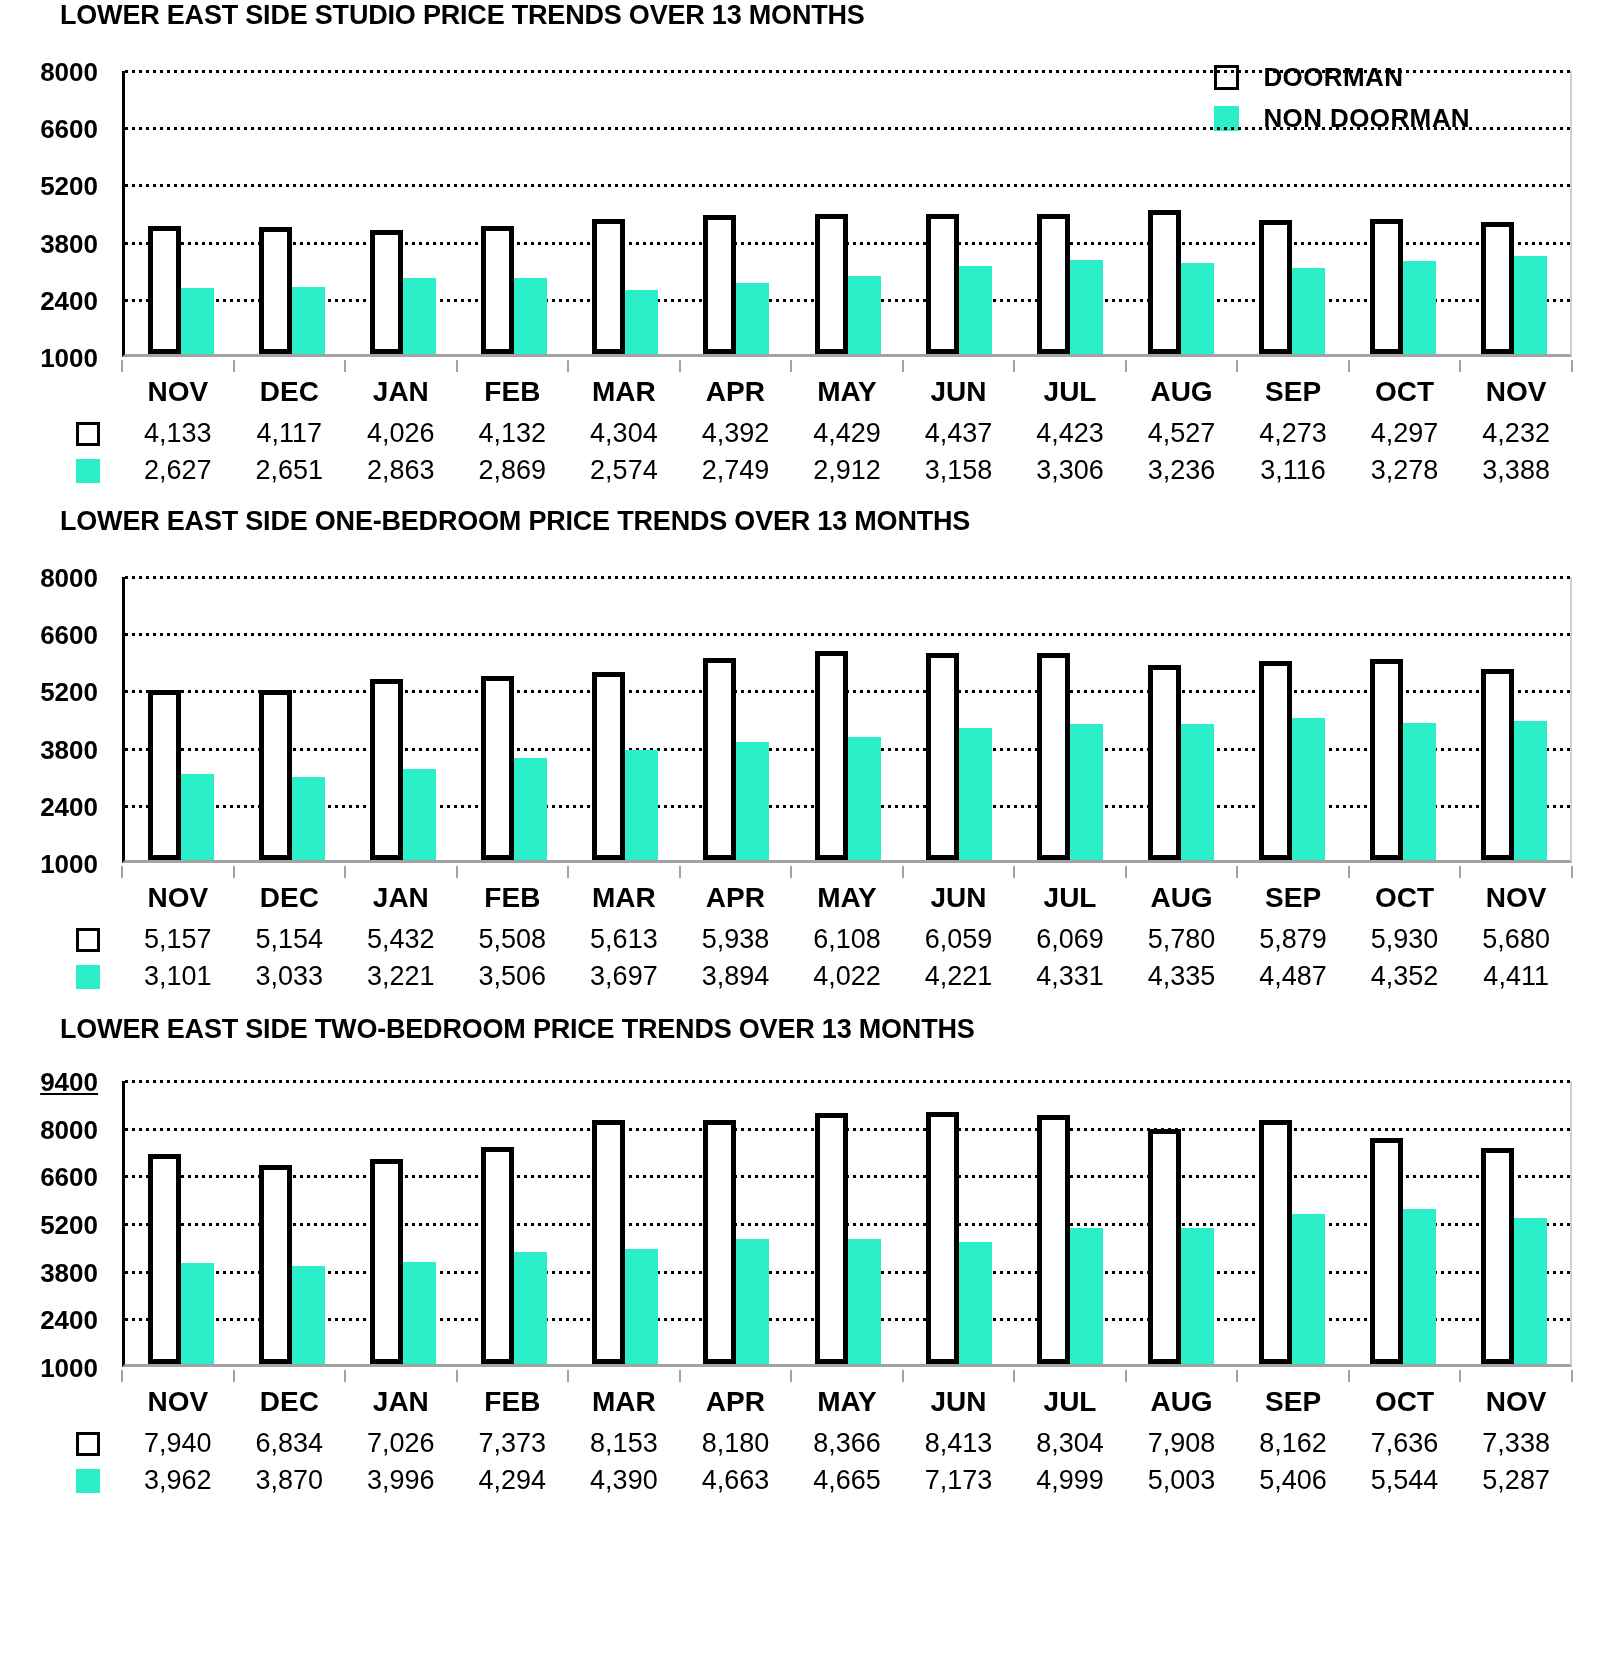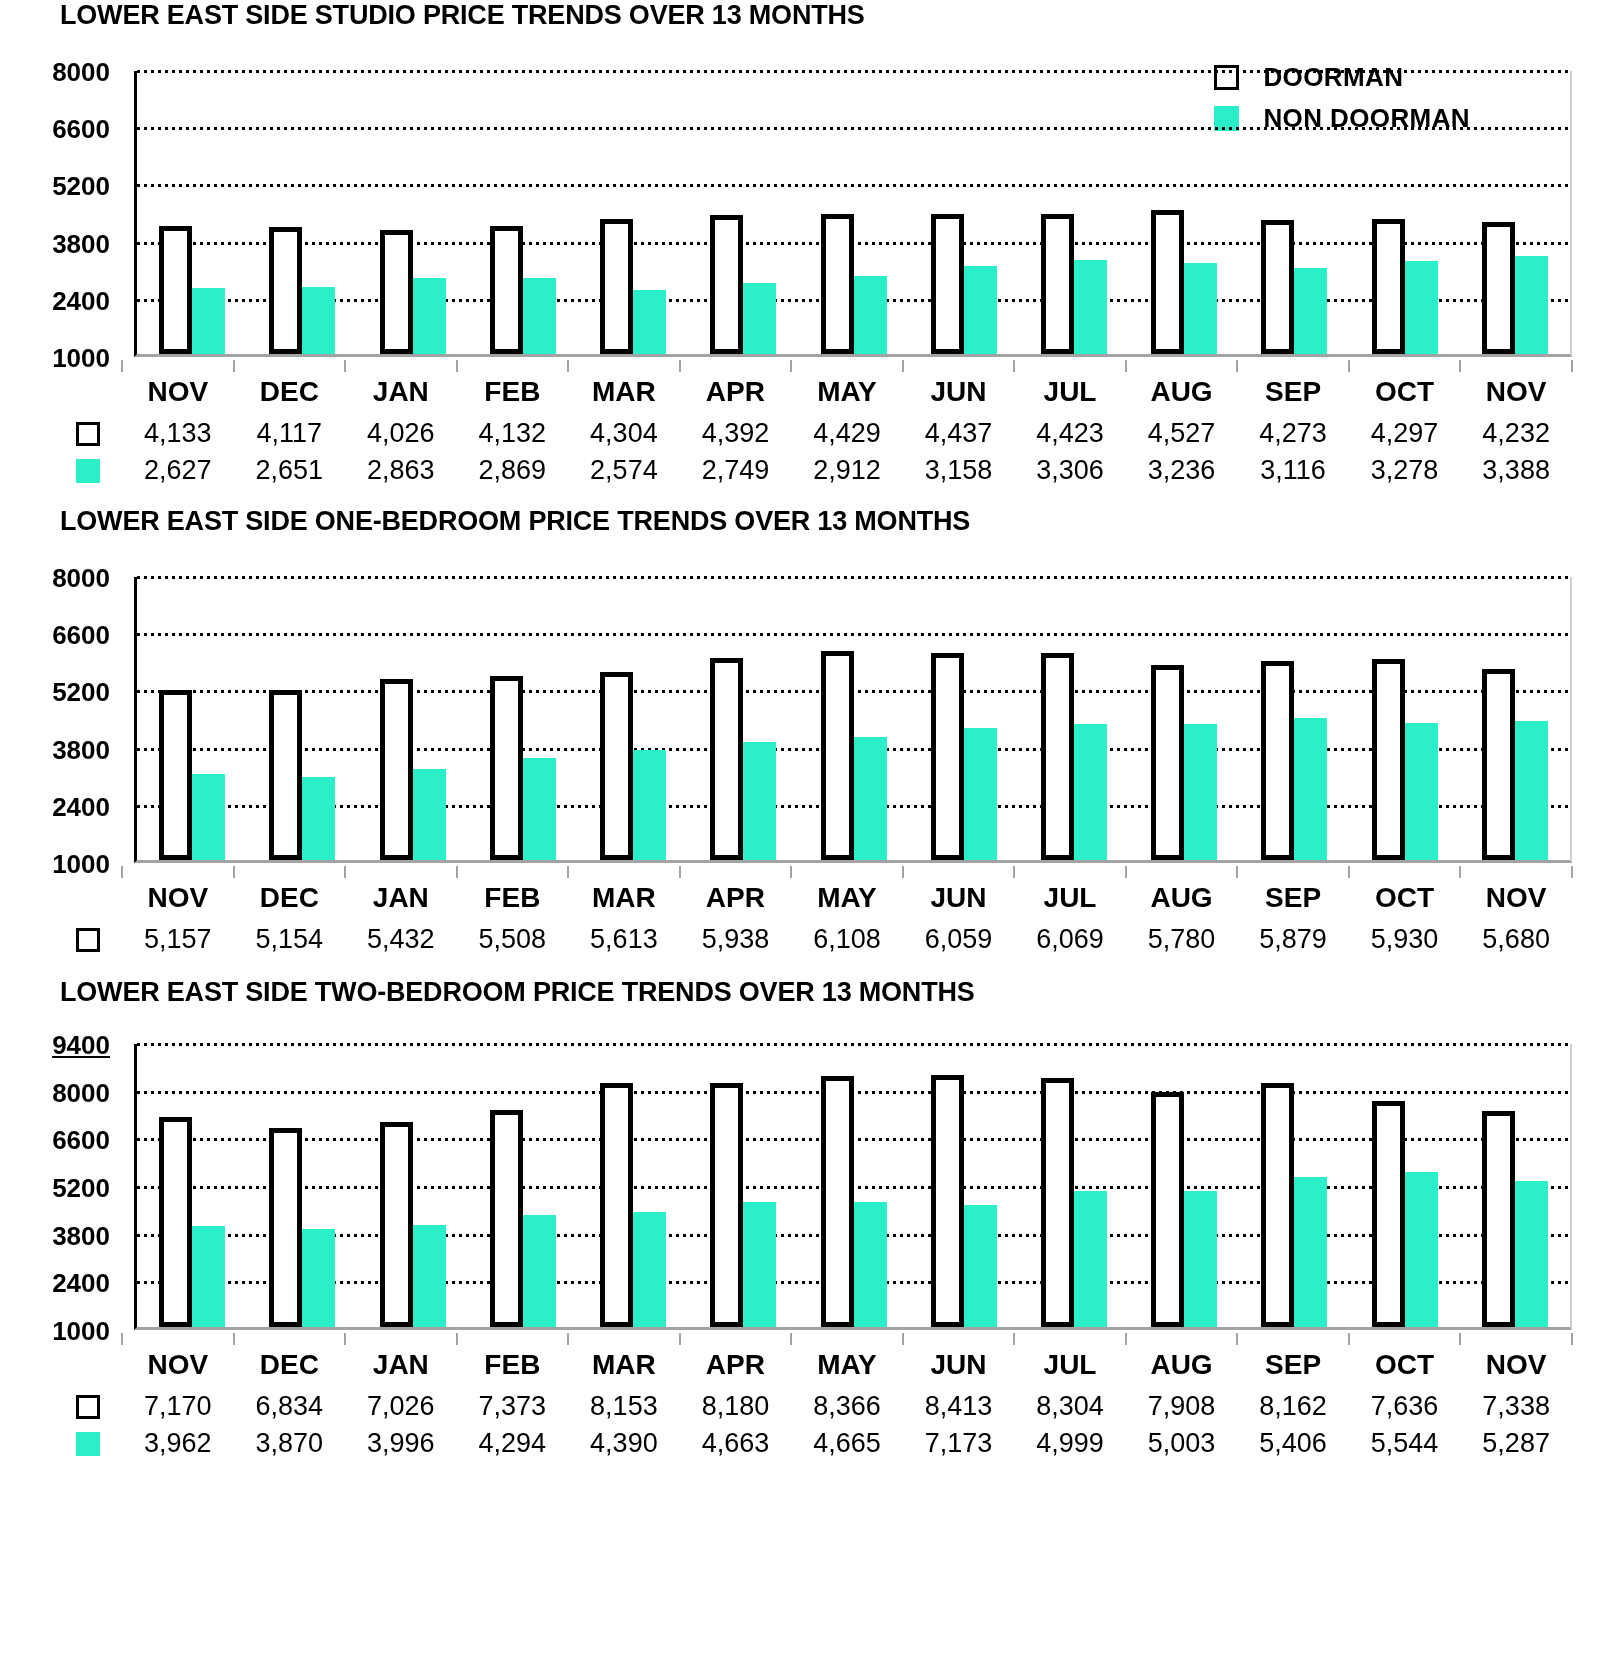--- a/index.html
+++ b/index.html
@@ -27,21 +27,21 @@
   .chart-section:nth-of-type(3) { margin-top: 22px; }
 
   .chart-title {
     font-size: 27px; font-weight: bold; margin-left: 60px;
     letter-spacing: -0.2px; white-space: nowrap;
   }
 
   .chart-row { display: flex; margin-top: 40px; }
   .chart-section:nth-of-type(3) .chart-row { margin-top: 36px; }
 
-  .ylabels { width: 134px; flex: none; position: relative; height: 289px; }
+  .ylabels { width: 122px; flex: none; position: relative; height: 289px; }
   .ylabel { position: absolute; right: 24px; font-size: 26px; font-weight: bold; line-height: 30px; }
 
   .plot {
     flex: 1; height: 286px; position: relative; margin-right: 28px;
     border-left: 3px solid #000;
     border-bottom: 3px solid #a3a3a3;
     border-right: 2px solid #cfcfcf;
   }
   .gridline {
     position: absolute; left: 0; right: 0; height: 3px;
@@ -337,20 +337,38 @@
       <div class="vcell">5,613</div>
       <div class="vcell">5,938</div>
       <div class="vcell">6,108</div>
       <div class="vcell">6,059</div>
       <div class="vcell">6,069</div>
       <div class="vcell">5,780</div>
       <div class="vcell">5,879</div>
       <div class="vcell">5,930</div>
       <div class="vcell">5,680</div>
     </div>
+  <div class="vrow">
+      <div class="icon-cell">
+        <span class="swatch nondoorman"></span>
+      </div>
+      <div class="vcell">3,101</div>
+      <div class="vcell">3,033</div>
+      <div class="vcell">3,221</div>
+      <div class="vcell">3,506</div>
+      <div class="vcell">3,697</div>
+      <div class="vcell">3,894</div>
+      <div class="vcell">4,022</div>
+      <div class="vcell">4,221</div>
+      <div class="vcell">4,331</div>
+      <div class="vcell">4,335</div>
+      <div class="vcell">4,487</div>
+      <div class="vcell">4,352</div>
+      <div class="vcell">4,411</div>
+    </div>
 </section>
 
 <section class="chart-section">
   <h2 class="chart-title">LOWER EAST SIDE TWO-BEDROOM PRICE TRENDS OVER 13 MONTHS</h2>
   <div class="chart-row">
     <div class="ylabels">
         <span class="ylabel" style="top: -14px; text-decoration: underline;">9400</span>
         <span class="ylabel" style="top: 33.6667px;">8000</span>
         <span class="ylabel" style="top: 81.3333px;">6600</span>
         <span class="ylabel" style="top: 129px;">5200</span>
@@ -449,21 +467,21 @@
       <div class="mcell">JUL</div>
       <div class="mcell">AUG</div>
       <div class="mcell">SEP</div>
       <div class="mcell">OCT</div>
       <div class="mcell">NOV</div>
     </div>
   <div class="vrow">
       <div class="icon-cell">
         <span class="swatch doorman"></span>
       </div>
-      <div class="vcell">7,170</div>
+      <div class="vcell">7,940</div>
       <div class="vcell">6,834</div>
       <div class="vcell">7,026</div>
       <div class="vcell">7,373</div>
       <div class="vcell">8,153</div>
       <div class="vcell">8,180</div>
       <div class="vcell">8,366</div>
       <div class="vcell">8,413</div>
       <div class="vcell">8,304</div>
       <div class="vcell">7,908</div>
       <div class="vcell">8,162</div>

